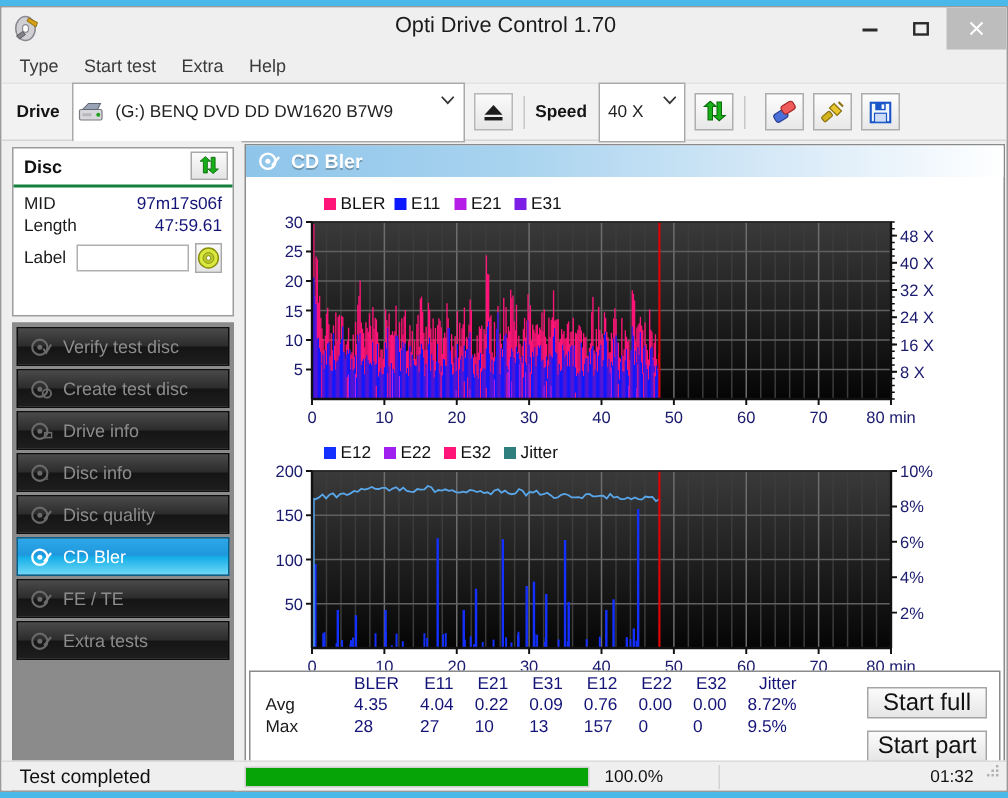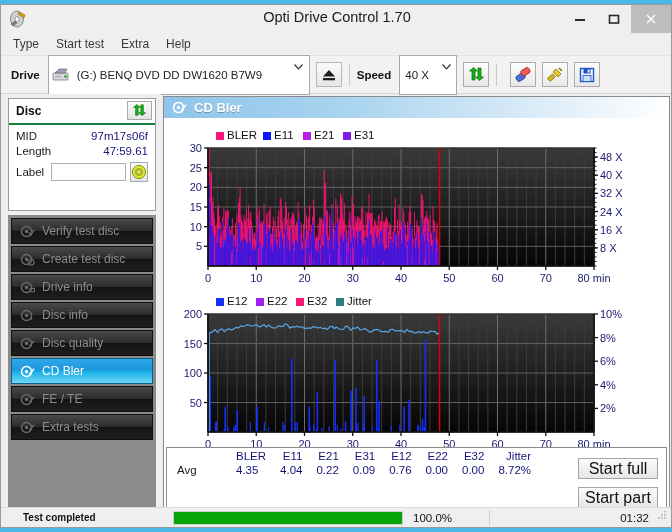--- a/index.html
+++ b/index.html
@@ -147,21 +147,21 @@
     background:linear-gradient(#fbfbfb,#e6e6e6);
     display:flex;align-items:center;justify-content:center;box-sizing:border-box;
     font-size:16px;color:#111;margin-bottom:8px;
   }
   
   .statusbar{
     position:absolute;left:0;bottom:0;width:670px;height:20px;
     background:#efeff0;display:flex;align-items:center;
     border-top:1px solid #dcdcdc;box-sizing:border-box;
   }
-  .sb-text{font-size:10px;color:#111;padding-left:22px;width:146px;font-weight:bold;}
+  .sb-text{font-size:13px;color:#111;padding-left:12px;width:146px;}
   .sb-progwrap{
     width:230px;height:14px;background:#e6e6e6;border:1px solid #cfcfcf;box-sizing:border-box;
     margin-left:4px;position:relative;
   }
   .sb-prog{height:100%;background:#06a406;}
   .sb-pct{font-size:11.5px;color:#111;width:76px;text-align:left;padding-left:10px;}
   .sb-sep{width:1px;height:16px;background:#d3d3d3;}
   .sb-time{font-size:11.5px;color:#111;flex:1;text-align:right;padding-right:22px;}
   .grip{position:absolute;right:4px;bottom:3px;}
 </style>
@@ -1365,20 +1365,31 @@
               <td class="rh">Avg</td>
               <td>4.35</td>
               <td>4.04</td>
               <td>0.22</td>
               <td>0.09</td>
               <td>0.76</td>
               <td>0.00</td>
               <td>0.00</td>
               <td>8.72%</td>
             </tr>
+            <tr>
+              <td class="rh">Max</td>
+              <td>28</td>
+              <td>27</td>
+              <td>10</td>
+              <td>13</td>
+              <td>157</td>
+              <td>0</td>
+              <td>0</td>
+              <td>9.5%</td>
+            </tr>
           </tbody>
         </table>
         <div class="startbtns">
           <div class="startbtn">Start full</div>
           <div class="startbtn">Start part</div>
         </div>
       </div>
     </div>
   </div>
 

